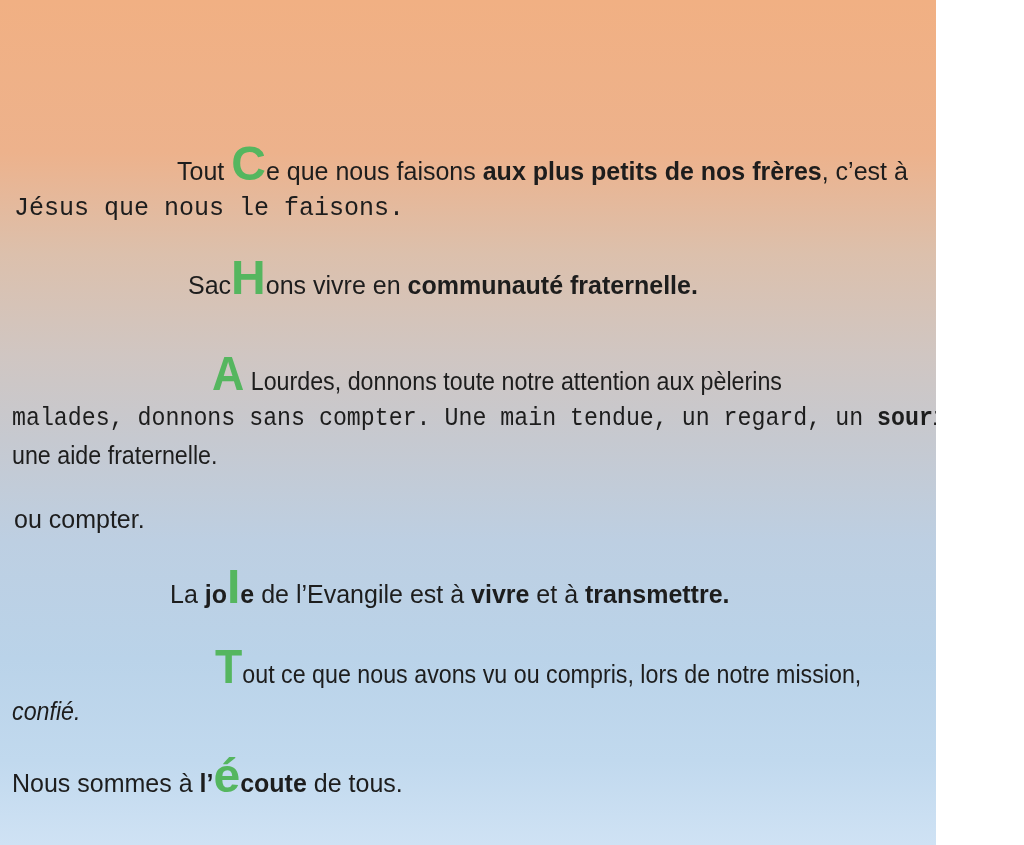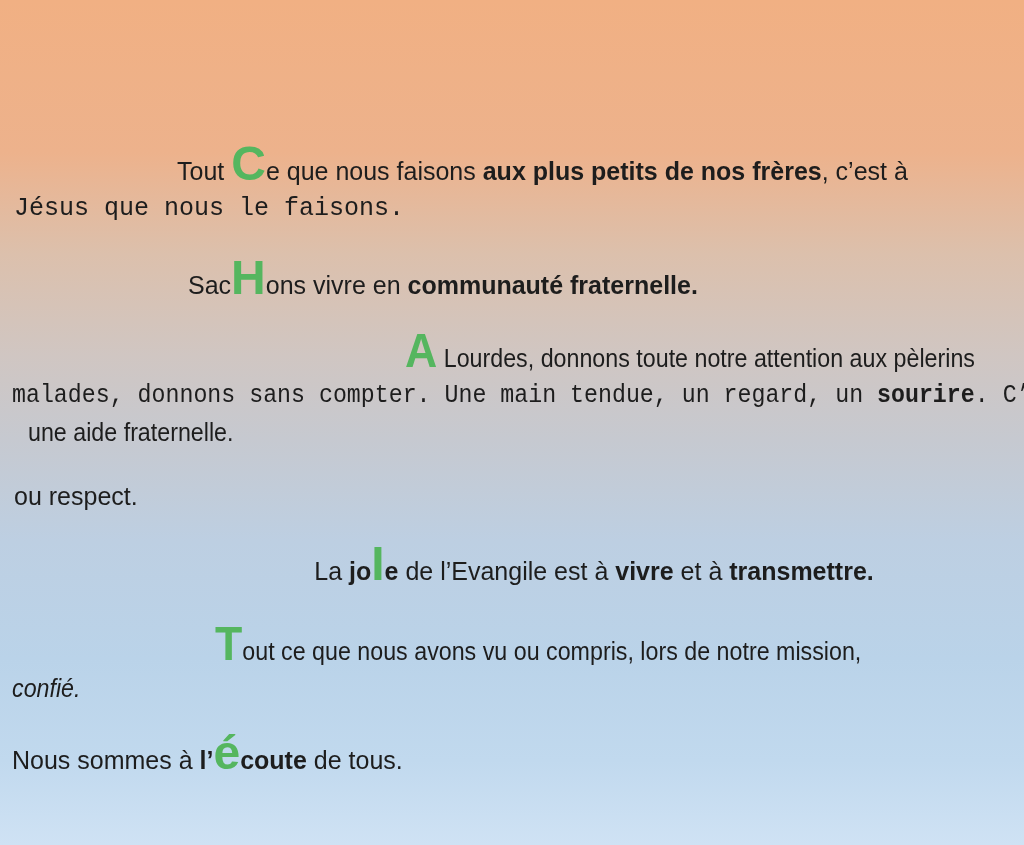--- a/index.html
+++ b/index.html
@@ -1,33 +1,33 @@
 <!DOCTYPE html>
 <html><head>
 <meta charset="utf-8">
 <style>
   html, body { margin: 0; padding: 0; background: #ffffff; }
   .canvas {
     position: relative;
-    width: 1024px;
+    width: 936px;
     height: 845px;
     overflow: hidden;
     font-family: "Liberation Sans", sans-serif;
     font-size: 25px;
     color: #1d1d1d;
   }
   .content {
     position: absolute;
     left: 12px;
     top: 145px;
     right: 6px;
   }
   .para { margin: 0; }
   .para:nth-of-type(1) { margin-bottom: 32px; }
-  .para:nth-of-type(2) { margin-bottom: 28px; }
+  .para:nth-of-type(2) { margin-bottom: 51px; }
   .para:nth-of-type(3) { margin-bottom: 27px; }
   .para:nth-of-type(4) { margin-bottom: 30px; }
   .para:nth-of-type(5) { margin-bottom: 35px; }
   .para:nth-of-type(6) { margin-bottom: 27px; }
   .line {
     line-height: 37px;
     white-space: pre;          
   }
   .inner { display: inline-block; }
   .inner.cond {
@@ -48,29 +48,29 @@
 <div class="canvas" style="--accent-green: #55b65f; color: rgb(29, 29, 29); background: linear-gradient(rgb(241, 176, 131) 0%, rgb(237, 178, 140) 18%, rgb(220, 192, 172) 30%, rgb(208, 198, 194) 42%, rgb(198, 201, 208) 52%, rgb(189, 207, 226) 64%, rgb(186, 211, 233) 78%, rgb(193, 217, 238) 90%, rgb(207, 226, 244) 100%);">
   <div class="content">
       <div class="para">
         <div class="line" style="padding-left: 165px;"><span class="inner"><span>Tout </span><span class="big">C</span><span>e que nous faisons </span><span class="b">aux plus petits de nos frères</span><span>, c’est à</span></span></div>
         <div class="line" style="padding-left: 2px; font-family: Liberation Mono, monospace;"><span class="inner"><span>Jésus que nous le faisons.</span></span></div>
       </div>
       <div class="para">
         <div class="line" style="padding-left: 176px;"><span class="inner"><span>Sac</span><span class="big">H</span><span>ons vivre en </span><span class="b">communauté fraternelle.</span></span></div>
       </div>
       <div class="para">
-        <div class="line" style="padding-left: 200px; text-align: right;"><span class="inner cond"><span class="big">A</span><span> Lourdes, donnons toute notre attention aux pèlerins</span></span></div>
+        <div class="line" style="padding-left: 200px;"><span class="inner cond"><span class="big">A</span><span> Lourdes, donnons toute notre attention aux pèlerins</span></span></div>
         <div class="line" style="padding-left: 0px; font-family: Liberation Mono, monospace;"><span class="inner cond"><span>malades, donnons sans compter. Une main tendue, un regard, un </span><span class="b">sourire</span><span>. C’est</span></span></div>
-        <div class="line" style="padding-left: 0px; margin-left: 16px;"><span class="inner cond"><span>une aide fraternelle.</span></span></div>
+        <div class="line" style="padding-left: 0px;"><span class="inner cond"><span>une aide fraternelle.</span></span></div>
       </div>
       <div class="para">
-        <div class="line" style="padding-left: 2px;"><span class="inner"><span>ou respect.</span></span></div>
+        <div class="line" style="padding-left: 2px;"><span class="inner"><span>ou compter.</span></span></div>
       </div>
       <div class="para">
-        <div class="line" style="padding-left: 158px; text-align: center;"><span class="inner"><span>La </span><span class="b">jo</span><span class="big">I</span><span class="b">e</span><span> de l’Evangile est à </span><span class="b">vivre</span><span> et à </span><span class="b">transmettre.</span></span></div>
+        <div class="line" style="padding-left: 158px;"><span class="inner"><span>La </span><span class="b">jo</span><span class="big">I</span><span class="b">e</span><span> de l’Evangile est à </span><span class="b">vivre</span><span> et à </span><span class="b">transmettre.</span></span></div>
       </div>
       <div class="para">
         <div class="line" style="padding-left: 203px;"><span class="inner cond"><span class="big">T</span><span>out ce que nous avons vu ou compris, lors de notre mission,</span></span></div>
         <div class="line" style="padding-left: 0px; font-style: italic;"><span class="inner cond"><span>confié.</span></span></div>
       </div>
       <div class="para">
         <div class="line" style="padding-left: 0px;"><span class="inner"><span>Nous sommes à </span><span class="b">l’</span><span class="big">é</span><span class="b">coute</span><span> de tous.</span></span></div>
       </div>
     </div>
 </div>

